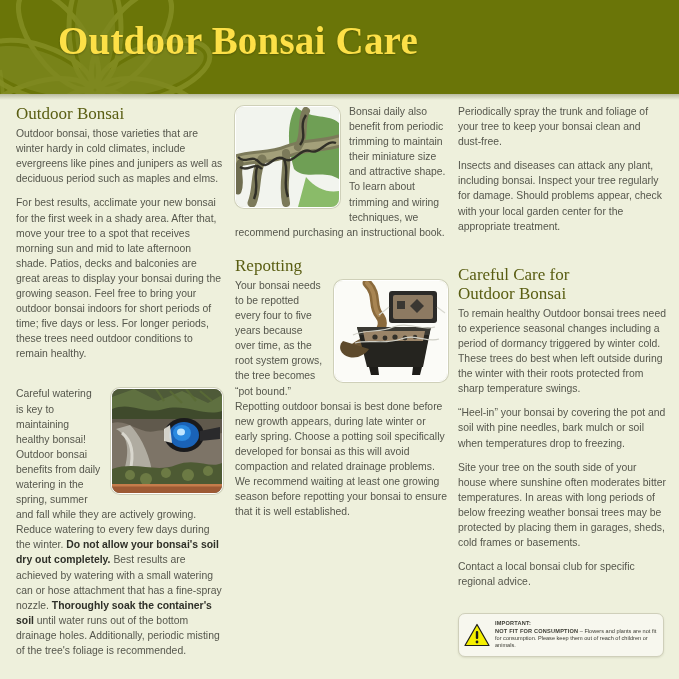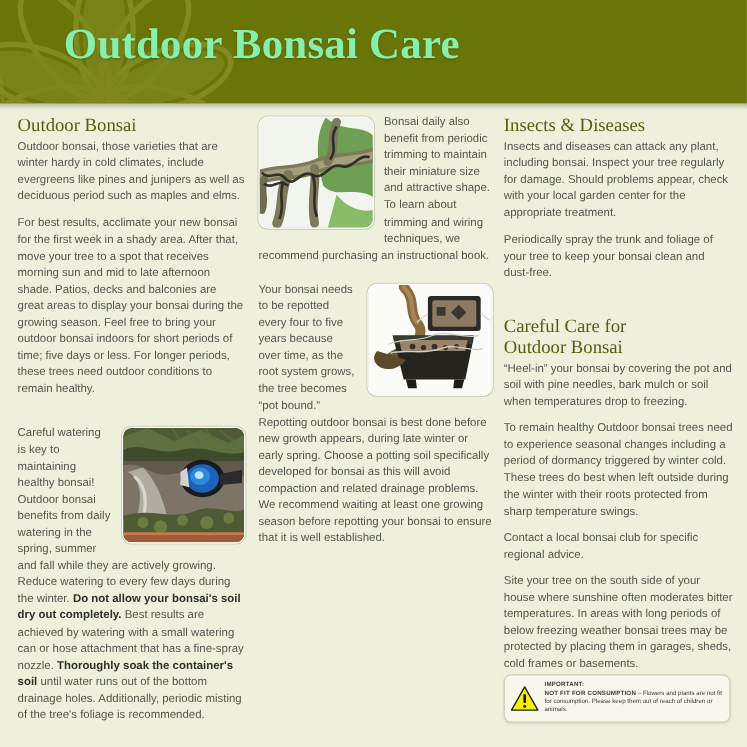--- a/index.html
+++ b/index.html
@@ -17,21 +17,21 @@
     background:#6a7508;
     overflow:hidden;
   }
   .header .flower{
     position:absolute;left:-40px;top:-60px;width:270px;height:270px;
     opacity:.55;
   }
   .header h1{
     position:absolute;left:58px;top:18px;margin:0;
     font-family:"Liberation Serif", serif;
-    font-size:39px;font-weight:700;color:#86efac;
+    font-size:39px;font-weight:700;color:#fde047;
     letter-spacing:.2px;
     text-shadow:0 1px 2px rgba(0,0,0,.25);
   }
   .header-shadow{
     position:absolute;left:0;top:94px;width:679px;height:6px;
     background:linear-gradient(to bottom, rgba(60,62,20,.30), rgba(60,62,20,0));
     z-index:5;pointer-events:none;
   }
 
   
@@ -204,20 +204,21 @@
               <path d="M48 52 C 54 66, 46 74, 52 90"></path>
               <path d="M64 38 C 72 28, 62 20, 70 8"></path>
             </g>
           </svg>
         </div>
         <p>Bonsai daily also benefit from periodic trimming to maintain their miniature size and attractive shape. To learn about trimming and wiring techniques, we recommend purchasing an instructional book.</p>
       </div>
 
       <div class="gap-m"></div>
 
+      <h2>Repotting</h2>
 
       <div class="clearfix">
         <div class="photo ph-pot">
           <svg class="sv" viewBox="0 0 112 100" preserveAspectRatio="none">
             <rect width="112" height="100" fill="#fbfbf7"></rect>
             <path d="M32 2 C 44 14, 36 24, 44 34 C 52 44, 44 52, 36 58" stroke="#8a6a3c" stroke-width="9" fill="none" stroke-linecap="round"></path>
             <path d="M32 2 C 44 14, 36 24, 44 34" stroke="#a88553" stroke-width="4" fill="none" stroke-linecap="round"></path>
             <path d="M34 54 C 24 58, 16 62, 10 70 C 18 72, 26 70, 34 68Z" fill="#6d5634"></path>
             <rect x="54" y="10" width="48" height="32" rx="3" fill="#2b2a28"></rect>
             <rect x="58" y="14" width="40" height="24" rx="2" fill="#8d7a62"></rect>
@@ -248,34 +249,33 @@
         </div>
         <p>Your bonsai needs to be repotted every four to five years because over time, as the root system grows, the tree becomes “pot bound.” Repotting outdoor bonsai is best done before new growth appears, during late winter or early spring. Choose a potting soil specifically developed for bonsai as this will avoid compaction and related drainage problems. We recommend waiting at least one growing season before repotting your bonsai to ensure that it is well established.</p>
       </div>
 
       <div class="gap-l"></div>
 
     </div>
 
     <div class="col col-3">
 
-      <h2>Insects &amp; Diseases</h2>
+      <p>Periodically spray the trunk and foliage of your tree to keep your bonsai clean and dust-free.</p>
       <p>Insects and diseases can attack any plant, including bonsai. Inspect your tree regularly for damage. Should problems appear, check with your local garden center for the appropriate treatment.</p>
-      <p>Periodically spray the trunk and foliage of your tree to keep your bonsai clean and dust-free.</p>
 
       <div class="gap-l"></div>
 
       <h2>
         <span>Careful Care for</span><br>
         <span>Outdoor Bonsai</span>
       </h2>
+      <p>To remain healthy Outdoor bonsai trees need to experience seasonal changes including a period of dormancy triggered by winter cold. These trees do best when left outside during the winter with their roots protected from sharp temperature swings.</p>
       <p>“Heel-in” your bonsai by covering the pot and soil with pine needles, bark mulch or soil when temperatures drop to freezing.</p>
-      <p>To remain healthy Outdoor bonsai trees need to experience seasonal changes including a period of dormancy triggered by winter cold. These trees do best when left outside during the winter with their roots protected from sharp temperature swings.</p>
+      <p>Site your tree on the south side of your house where sunshine often moderates bitter temperatures. In areas with long periods of below freezing weather bonsai trees may be protected by placing them in garages, sheds, cold frames or basements.</p>
       <p>Contact a local bonsai club for specific regional advice.</p>
-      <p>Site your tree on the south side of your house where sunshine often moderates bitter temperatures. In areas with long periods of below freezing weather bonsai trees may be protected by placing them in garages, sheds, cold frames or basements.</p>
     </div>
 
     <div class="warn">
       <svg class="warn-tri" viewBox="0 0 26 24">
         <path d="M13 1.5 L25 22.5 L1 22.5 Z" fill="#f5f000" stroke="#1d1d1a" stroke-width="1.2" stroke-linejoin="round"></path>
         <rect x="11.8" y="8" width="2.4" height="8" rx="1.1" fill="#1d1d1a"></rect>
         <circle cx="13" cy="19" r="1.4" fill="#1d1d1a"></circle>
       </svg>
       <div class="warn-txt">
         <span class="l1">IMPORTANT:</span>

